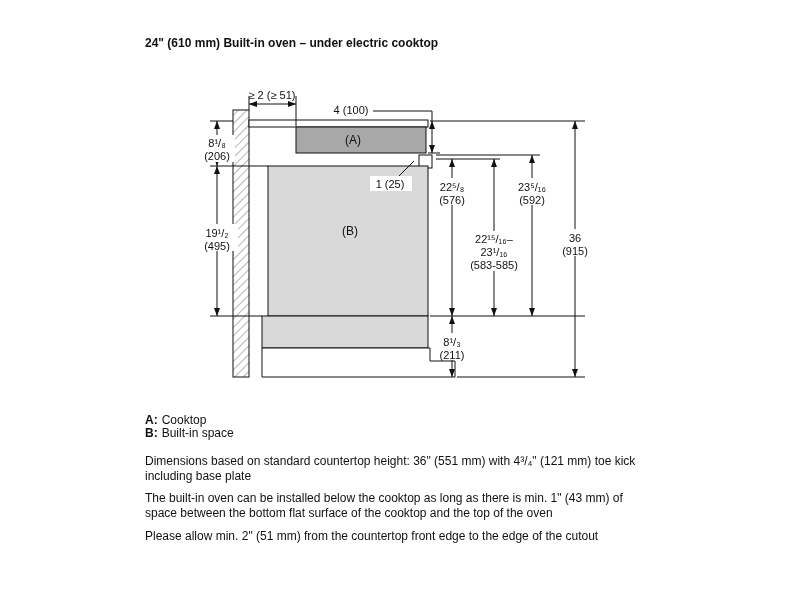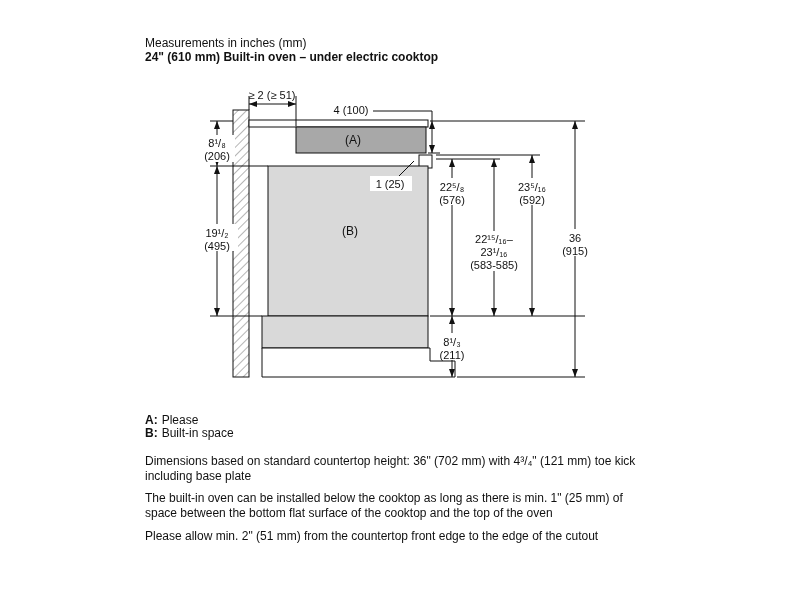--- a/index.html
+++ b/index.html
@@ -14,21 +14,20 @@
   .note-1{top:454px;}
   .note-2{top:491px;}
   .note-3{top:529px;}
 </style>
 </head>
 <body>
 
 <div class="page">
 
   <div class="header">
-    <div>Measurements in inches (mm)</div>
     <div class="title">24" (610 mm) Built-in oven – under electric cooktop</div>
   </div>
 
   <svg class="drawing" width="800" height="600" viewBox="0 0 800 600">
     <defs>
       <pattern id="hatch" patternUnits="userSpaceOnUse" width="6" height="6" patternTransform="rotate(45)">
         <rect width="6" height="6" fill="#ffffff"></rect>
         <line x1="0" y1="0" x2="0" y2="6" stroke="#7a7a7a" stroke-width="1.1"></line>
       </pattern>
     </defs>
@@ -122,24 +121,24 @@
     </g>
 
     <g font-size="12" fill="#111" text-anchor="middle">
       <text x="353" y="144">(A)</text>
       <text x="350" y="235">(B)</text>
     </g>
   </svg>
 
   <div class="legend">
     <div>
-      <b>A:</b><span>Please</span>
+      <b>A:</b><span>Cooktop</span>
     </div>
     <div>
       <b>B:</b><span>Built-in space</span>
     </div>
   </div>
 
-  <p class="note note-1">Dimensions based on standard countertop height: 36" (702 mm) with 4³/₄" (121 mm) toe kick including base plate</p>
-  <p class="note note-2">The built-in oven can be installed below the cooktop as long as there is min. 1" (25 mm) of space between the bottom flat surface of the cooktop and the top of the oven</p>
+  <p class="note note-1">Dimensions based on standard countertop height: 36" (551 mm) with 4³/₄" (121 mm) toe kick including base plate</p>
+  <p class="note note-2">The built-in oven can be installed below the cooktop as long as there is min. 1" (43 mm) of space between the bottom flat surface of the cooktop and the top of the oven</p>
   <p class="note note-3">Please allow min. 2" (51 mm) from the countertop front edge to the edge of the cutout</p>
 
 </div>
 
 </body></html>

